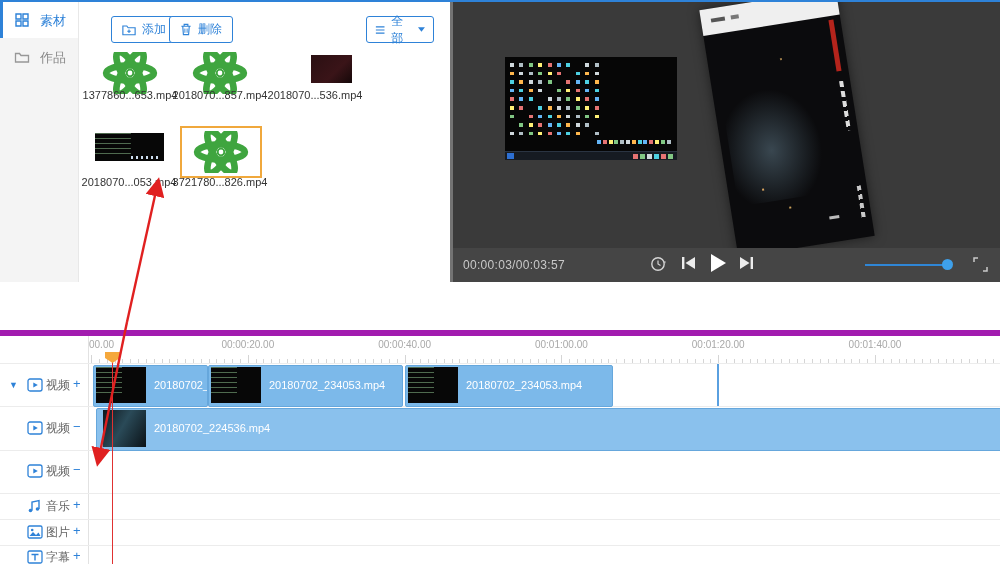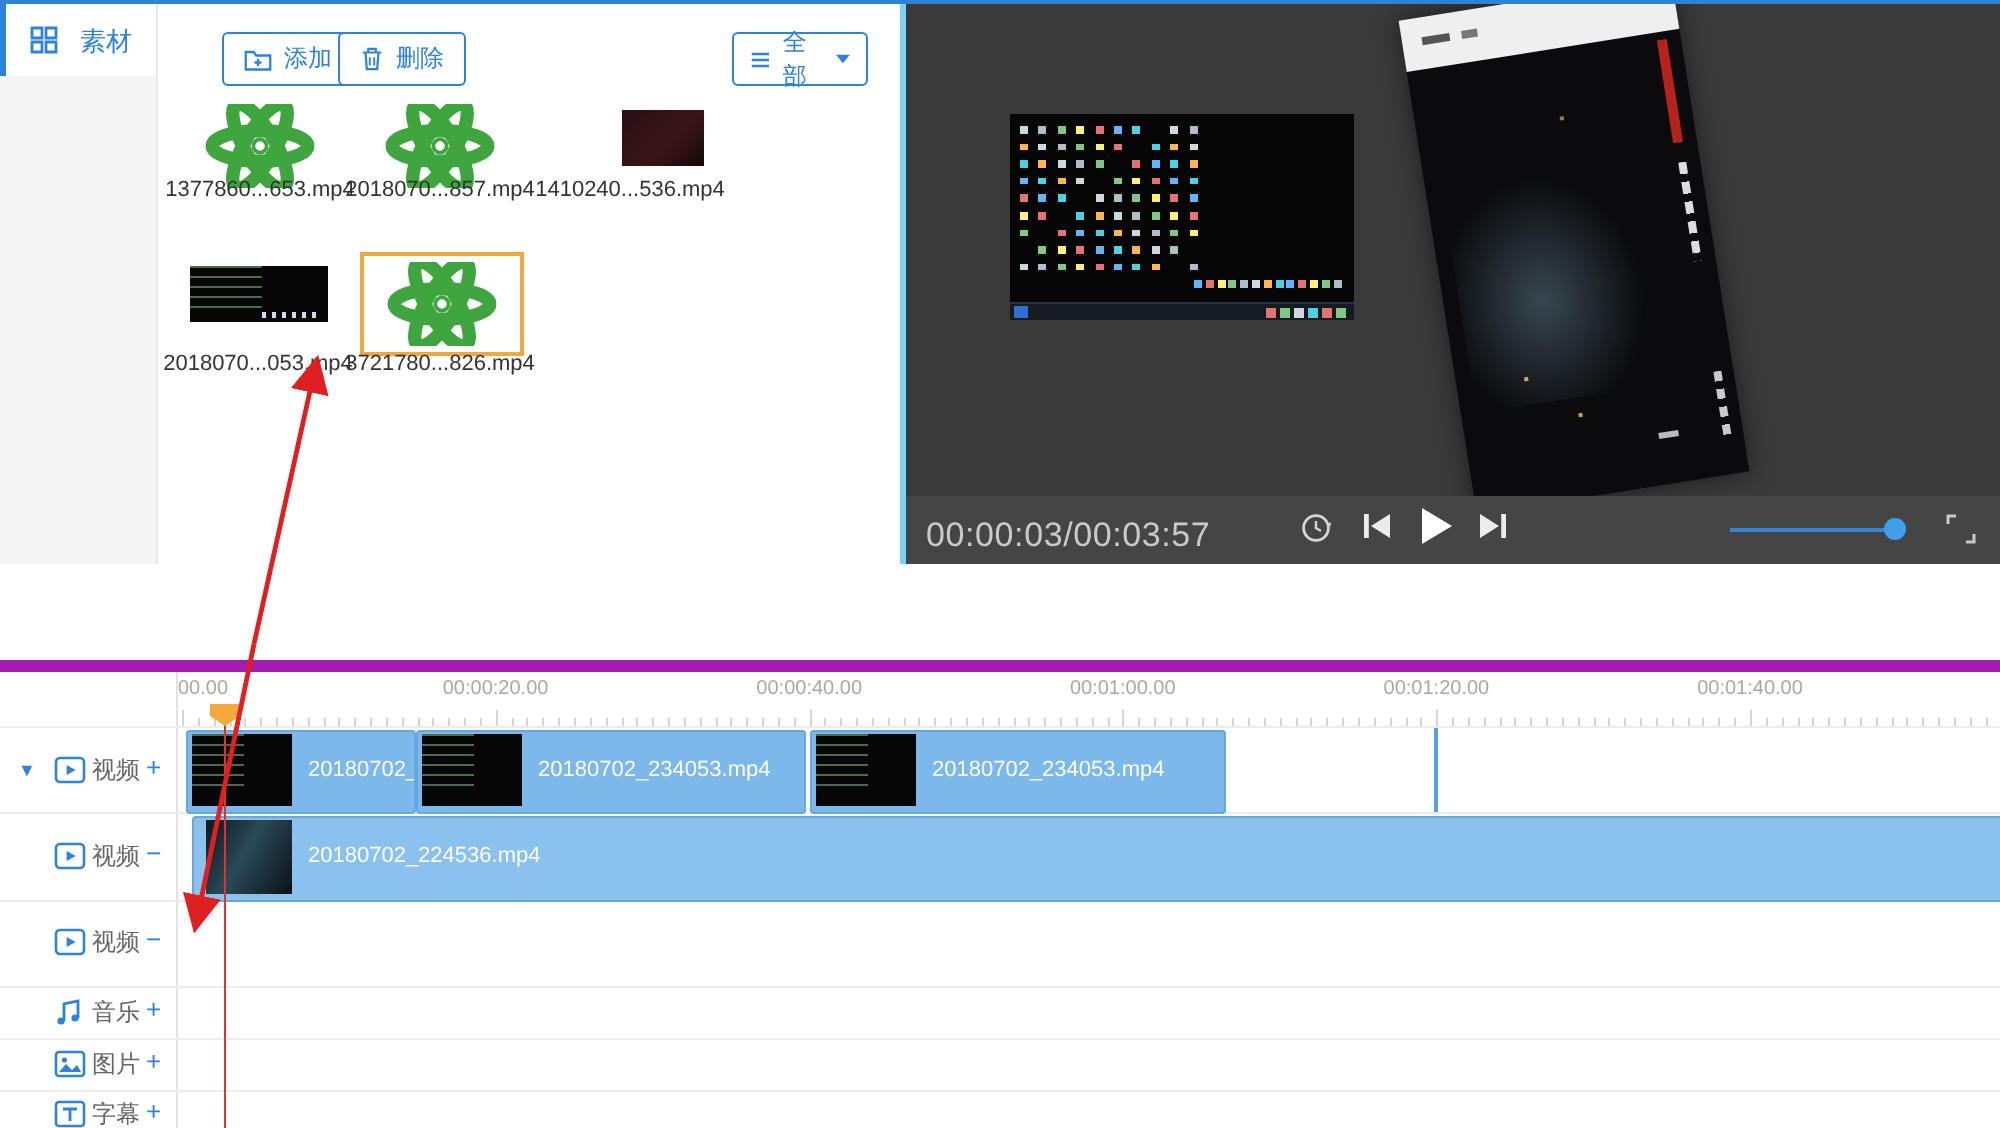--- a/index.html
+++ b/index.html
@@ -1,16 +1,16 @@
 <!DOCTYPE html>
 <html><head>
 <meta charset="utf-8">
 <style>
   html,body{margin:0;padding:0;background:#888;}
-  #app{position:relative;width:1000px;height:564px;background:#7dd3fc;overflow:hidden;
+  #app{position:relative;width:1000px;height:564px;background:#737373;overflow:hidden;
        font-family:"Liberation Sans","DejaVu Sans",sans-serif;}
   .abs{position:absolute;}
 
   
   #top-strip{left:0;top:0;width:1000px;height:2px;background:#2e82d8;}
 
   
   #lib-sidebar{left:0;top:2px;width:78px;height:280px;background:#f4f4f4;border-right:1px solid #e8e8e8;}
   .side-item{position:absolute;left:0;width:78px;height:36px;cursor:pointer;}
   .side-item.active{background:#fff;}
@@ -30,21 +30,21 @@
 
   
   #preview-panel{left:453px;top:2px;width:547px;height:280px;background:#3a3a3a;}
   #stage{position:absolute;left:0;top:0;width:547px;height:246px;overflow:hidden;background:#3a3a3a;}
   #desk-thumb{position:absolute;left:52px;top:55px;width:172px;height:103px;background:#060606;}
   #desk-taskbar{position:absolute;left:0;bottom:0;width:172px;height:8px;background:#161b22;border-top:1px solid #2a3442;}
   #rot-video{position:absolute;left:265px;top:-4px;width:138px;height:250px;background:#0b0b0d;
              transform:rotate(-9deg);box-shadow:0 0 12px rgba(0,0,0,.5);}
   #rot-band{position:absolute;left:0;top:0;width:100%;height:26px;background:#efefef;}
   #ctrl-bar{position:absolute;left:0;top:246px;width:547px;height:34px;background:#454545;}
-  #play-timecode{position:absolute;left:10px;top:10px;color:#c9c9c9;font-size:17px;letter-spacing:.3px;text-align:right;}
+  #play-timecode{position:absolute;left:10px;top:10px;color:#c9c9c9;font-size:12px;letter-spacing:.3px;text-align:right;}
   .pbtn{position:absolute;top:7px;cursor:pointer;}
   #vol-track{position:absolute;left:412px;top:16px;width:86px;height:2px;background:#2f86d6;cursor:pointer;}
   #vol-knob{position:absolute;left:489px;top:11px;width:11px;height:11px;border-radius:50%;background:#3ea0ea;cursor:pointer;}
 
   
   #toolbar{left:0;top:282px;width:1000px;height:48px;background:#fff;border-bottom:1px solid #ececec;}
 
   
   #timeline{left:0;top:330px;width:1000px;height:234px;background:#fff;border-top:6px solid #a21caf;}
   .sep{position:absolute;left:0;width:1000px;height:1px;background:#ececec;}
@@ -75,20 +75,26 @@
   <div id="top-strip" class="abs"></div>
 
   <div id="lib-sidebar" class="abs">
     <div class="side-item active" style="top:0px">
       <span class="bar"></span>
       <svg width="16" height="16" viewBox="0 0 16 16">
         <path d="M2 2h5v5H2zM9 2h5v5H9zM2 9h5v5H2zM9 9h5v5H9z" fill="none" stroke="#2e82d8" stroke-width="1.4"></path>
       </svg>
       <span class="lbl">素材</span>
     </div>
+    <div class="side-item" style="top:37px">
+      <svg width="16" height="16" viewBox="0 0 16 16">
+        <path d="M1.5 4.5h4l1.5 2h7.5v6.5h-13z" fill="none" stroke="#979797" stroke-width="1.3"></path>
+      </svg>
+      <span class="lbl">作品</span>
+    </div>
   </div>
 
   <div id="media-panel" class="abs">
     <div class="lib-btn" style="left:32px">
       <svg width="14" height="13" viewBox="0 0 16 14">
         <path d="M1 3h4.5l1.5 2H15v8H1z" fill="none" stroke="#2e82d8" stroke-width="1.3"></path>
         <path d="M8 7v4M6 9h4" stroke="#2e82d8" stroke-width="1.3"></path>
       </svg>
       <span>添加</span>
     </div>
@@ -123,21 +129,21 @@
               <ellipse cx="32" cy="22" rx="25" ry="8" fill="none" stroke="#3fa53f" stroke-width="7"></ellipse>
               <ellipse cx="32" cy="22" rx="25" ry="8" fill="none" stroke="#3fa53f" stroke-width="7" transform="rotate(60 32 22)"></ellipse>
               <ellipse cx="32" cy="22" rx="25" ry="8" fill="none" stroke="#3fa53f" stroke-width="7" transform="rotate(120 32 22)"></ellipse>
               <circle cx="32" cy="22" r="3.5" fill="#fff" stroke="#3fa53f" stroke-width="2"></circle>
             </svg></div>
         </div>
         <div class="media-label" style="left: 86px; top: 87px;">2018070...857.mp4</div>
         <div class="abs" style="left: 228px; top: 50px; width: 49px; height: 34px;">
           <div class="abs" style="left: 4px; top: 3px; width: 41px; height: 28px; background: linear-gradient(135deg, rgb(42, 15, 18), rgb(58, 20, 24) 60%, rgb(21, 8, 9));"></div>
         </div>
-        <div class="media-label" style="left: 181px; top: 87px;">1410240...536.mp4</div>
+        <div class="media-label" style="left: 181px; top: 87px;">2018070...536.mp4</div>
         <div class="abs" style="left: 12px; top: 128px; width: 77px; height: 34px;">
           <div class="abs terminal" style="left: 4px; top: 3px; width: 69px; height: 28px;">
             <div class="abs" style="right: 3px; bottom: 2px; width: 30px; height: 3px; background-image: repeating-linear-gradient(90deg, rgb(204, 221, 238) 0px, rgb(204, 221, 238) 2px, rgba(0, 0, 0, 0) 2px, rgba(0, 0, 0, 0) 5px);"></div>
           </div>
         </div>
         <div class="media-label" style="left: -5px; top: 174px;">2018070...053.mp4</div>
         <div class="abs" style="left: 101px; top: 124px; width: 78px; height: 48px; border: 2px solid rgb(240, 168, 60); background: rgb(255, 255, 255);">
           <div class="abs" style="left: 4px; top: 3px; width: 70px; height: 42px;"><svg width="100%" height="100%" viewBox="0 0 64 44">
               <ellipse cx="32" cy="22" rx="25" ry="8" fill="none" stroke="#3fa53f" stroke-width="7"></ellipse>
               <ellipse cx="32" cy="22" rx="25" ry="8" fill="none" stroke="#3fa53f" stroke-width="7" transform="rotate(60 32 22)"></ellipse>

